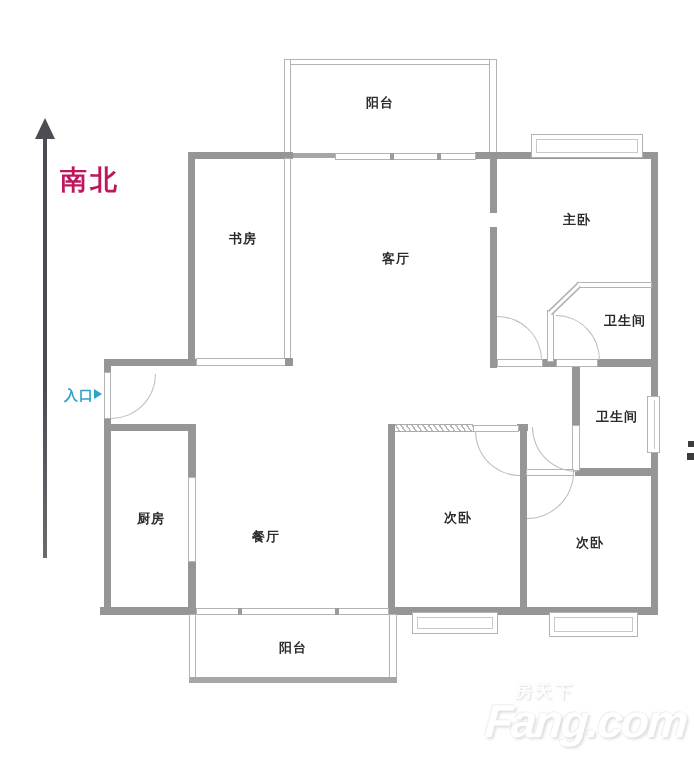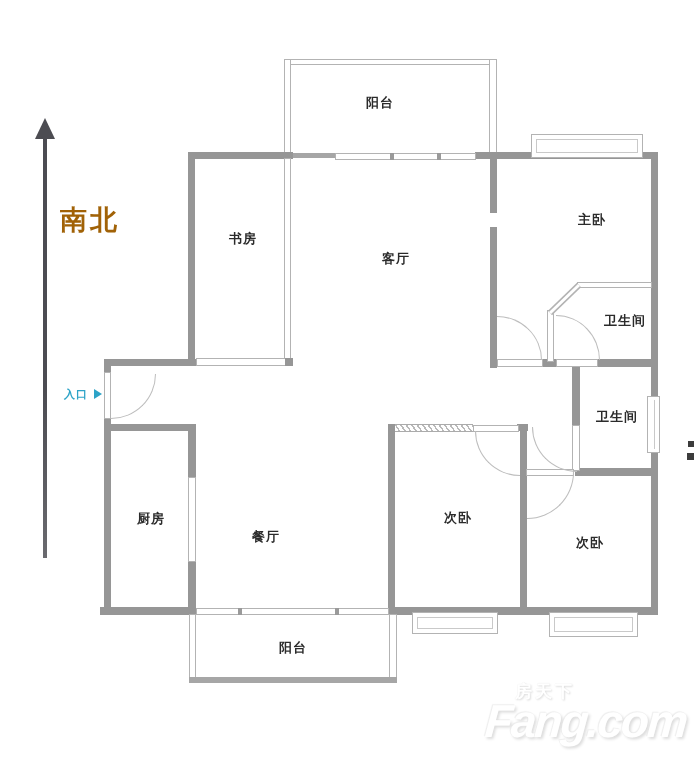--- a/index.html
+++ b/index.html
@@ -16,26 +16,26 @@
   .notch{position:absolute;background:#ffffff;}
   .arc{position:absolute;box-sizing:border-box;border:0 solid #bdbdbd;background:transparent;}
   .arc.br{border-right-width:1.4px;border-bottom-width:1.4px;border-radius:0 0 100% 0;}
   .arc.tr{border-top-width:1.4px;border-right-width:1.4px;border-radius:0 100% 0 0;}
   .arc.bl{border-left-width:1.4px;border-bottom-width:1.4px;border-radius:0 0 0 100%;}
   .hatch{position:absolute;box-sizing:border-box;border-top:1px solid #ababab;border-bottom:1px solid #ababab;
     background:repeating-linear-gradient(55deg,#ffffff 0 3px,#b9b9b9 3px 4.5px);}
   .rlabel{position:absolute;transform:translate(-50%,-50%);font-size:13px;font-weight:bold;
     color:#2b2b2b;letter-spacing:1px;white-space:nowrap;}
   .compass-text{position:absolute;left:60px;top:162px;font-size:27px;font-weight:600;
-    color:#a16207;letter-spacing:3px;margin-top:40px;}
+    color:#be185d;letter-spacing:3px;}
   .compass-line{position:absolute;left:43px;top:137px;width:4px;height:421px;
     background:linear-gradient(to bottom,#4c4c52 0 60%,#6a6a6f);}
   .compass-head{position:absolute;left:35px;top:118px;width:0;height:0;
     border-left:10px solid transparent;border-right:10px solid transparent;border-bottom:21px solid #4c4c52;}
-  .entrance-label{position:absolute;left:64px;top:387px;font-size:11px;font-weight:bold;color:#2da3c7;letter-spacing:1px;}
+  .entrance-label{position:absolute;left:64px;top:387px;font-size:14px;font-weight:bold;color:#2da3c7;letter-spacing:1px;}
   .entrance-arrow{position:absolute;left:94px;top:389px;width:0;height:0;
     border-top:5px solid transparent;border-bottom:5px solid transparent;border-left:8px solid #2da3c7;}
   .wm{position:absolute;right:4px;bottom:8px;width:205px;height:66px;pointer-events:none;}
   .wm-en{position:absolute;left:0;top:10px;font-size:46px;font-weight:bold;font-style:italic;
     color:#ffffff;letter-spacing:-2px;transform:skewX(-4deg);
     text-shadow:0 0 1px #ececec,2px 2px 3px #dcdcdc,-1px -1px 1px #efefef;}
   .wm-cn{position:absolute;left:30px;top:-4px;font-size:17px;font-weight:bold;color:#ffffff;
     letter-spacing:3px;text-shadow:0 0 1px #e9e9e9,1px 1px 2px #dadada;}
   .edge-mark{position:absolute;background:#3c3c3c;}
   svg.diag{position:absolute;left:0;top:0;pointer-events:none;}
@@ -128,21 +128,21 @@
   <div class="arc br" style="left:111px;top:374px;width:45px;height:45px"></div>
   <div class="arc tr" style="left:497px;top:316px;width:45px;height:44px"></div>
   <div class="arc tr" style="left:556px;top:315px;width:44px;height:45px"></div>
   <div class="arc bl" style="left:475px;top:431px;width:45px;height:45px"></div>
   <div class="arc bl" style="left:532px;top:427px;width:45px;height:45px"></div>
   <div class="arc br" style="left:527px;top:472px;width:47px;height:47px"></div>
 
   <span class="rlabel" style="left:380px;top:103px">阳台</span>
   <span class="rlabel" style="left:243px;top:239px">书房</span>
   <span class="rlabel" style="left:396px;top:259px">客厅</span>
-  <span class="rlabel" style="left:592px;top:220px">主卧</span>
+  <span class="rlabel" style="left:577px;top:220px">主卧</span>
   <span class="rlabel" style="left:625px;top:321px">卫生间</span>
   <span class="rlabel" style="left:617px;top:417px">卫生间</span>
   <span class="rlabel" style="left:151px;top:519px">厨房</span>
   <span class="rlabel" style="left:266px;top:537px">餐厅</span>
   <span class="rlabel" style="left:458px;top:518px">次卧</span>
   <span class="rlabel" style="left:590px;top:543px">次卧</span>
   <span class="rlabel" style="left:293px;top:648px">阳台</span>
 
   <span class="entrance-label">入口</span>
   <div class="entrance-arrow"></div>

